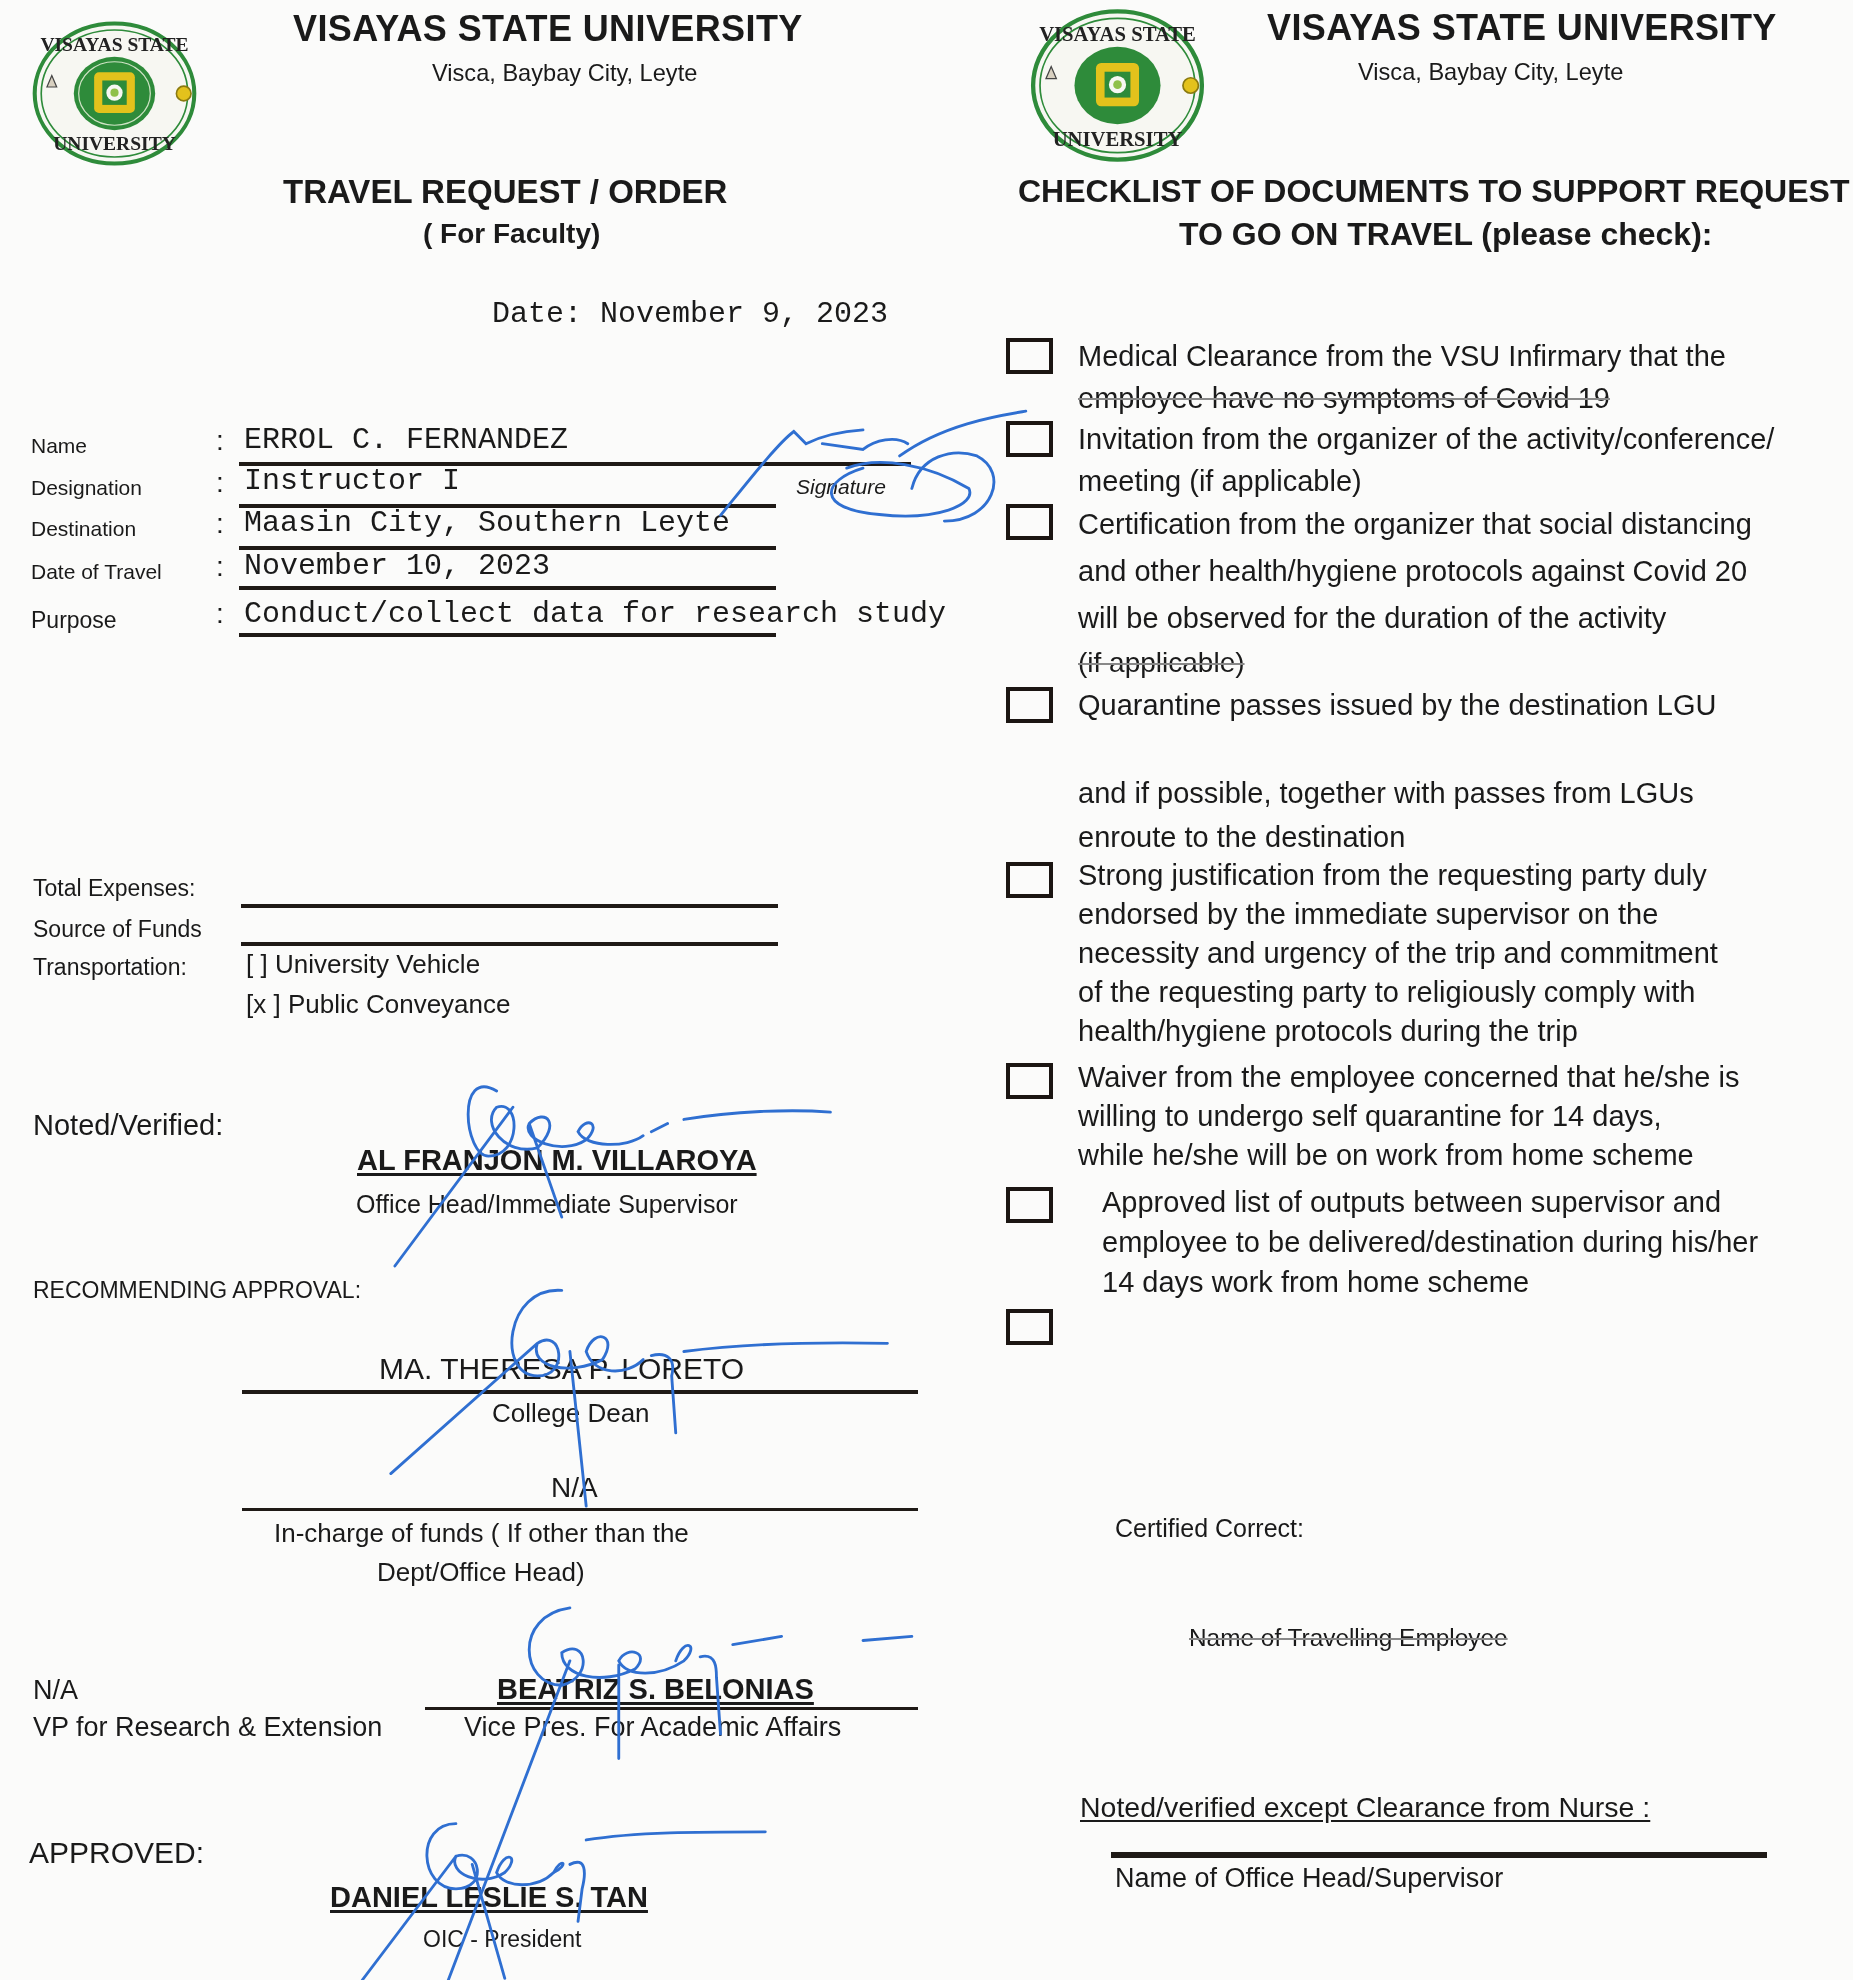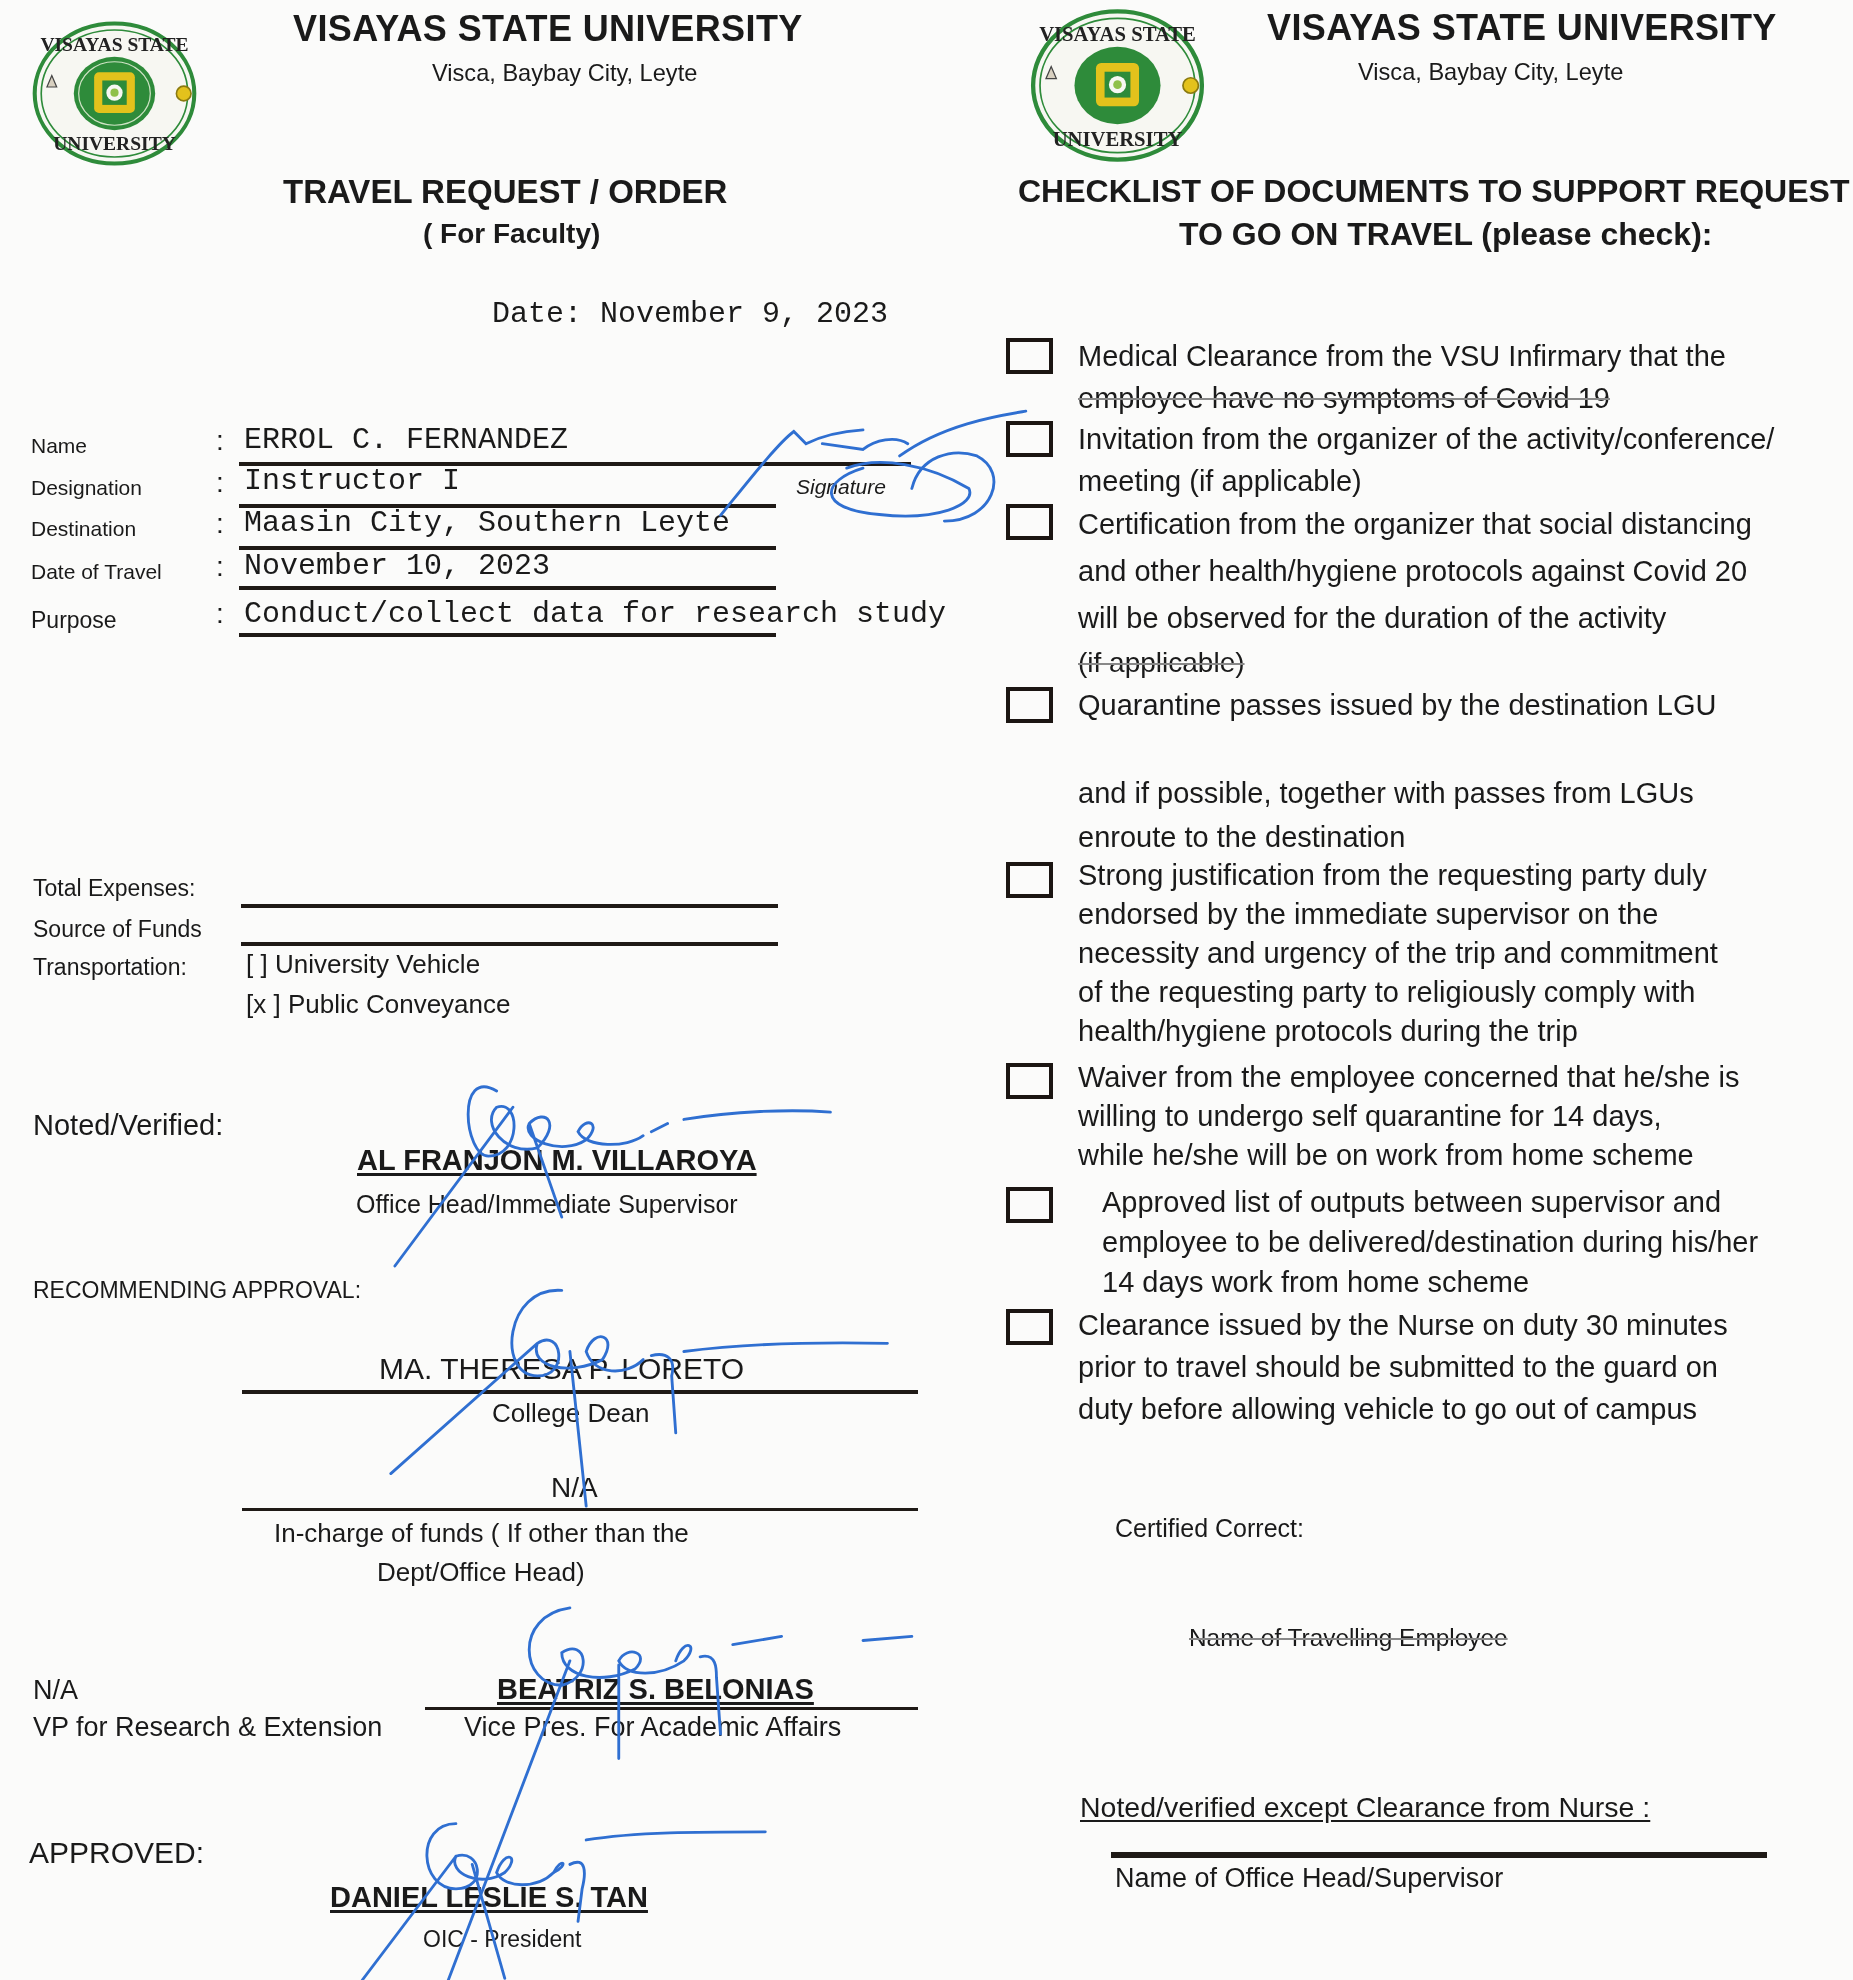--- a/index.html
+++ b/index.html
@@ -191,25 +191,20 @@
     </div>
 
     <div class="cbox" style="left:0;top:852px;"></div>
     <div class="chk-item" style="left:72px;top:847px;line-height:40px;white-space:nowrap;margin-left:24px;">
       <div>Approved list of outputs between supervisor and</div>
       <div>employee to be delivered/destination during his/her</div>
       <div>14 days work from home scheme</div>
     </div>
 
     <div class="cbox" style="left:0;top:974px;"></div>
-    <div class="chk-item" style="left:72px;top:969px;line-height:42px;">
-      <div>Clearance issued by the Nurse on duty 30 minutes</div>
-      <div>prior to travel should be submitted to the guard on</div>
-      <div>duty before allowing vehicle to go out of campus</div>
-    </div>
   </div>
 
   <div class="abs bold" style="left:1115px;top:1514px;font-size:25px;">Certified Correct:</div>
   <div class="abs bold strike" style="left:1189px;top:1624px;font-size:24.4px;">Name of Travelling Employee</div>
   <div class="abs" style="left:1080px;top:1791px;font-size:28.5px;text-decoration:underline;text-underline-offset:3.3px;">Noted/verified except Clearance from Nurse :</div>
   <div class="uline" style="left:1111px;top:1852px;width:656px;height:5.7px;"></div>
   <div class="abs bold" style="left:1115px;top:1863px;font-size:27px;text-align:right;">Name of Office Head/Supervisor</div>
 </div>
 
 <svg class="ink" style="left:0;top:0;" width="1853" height="1980" viewBox="0 0 2276 2432">

